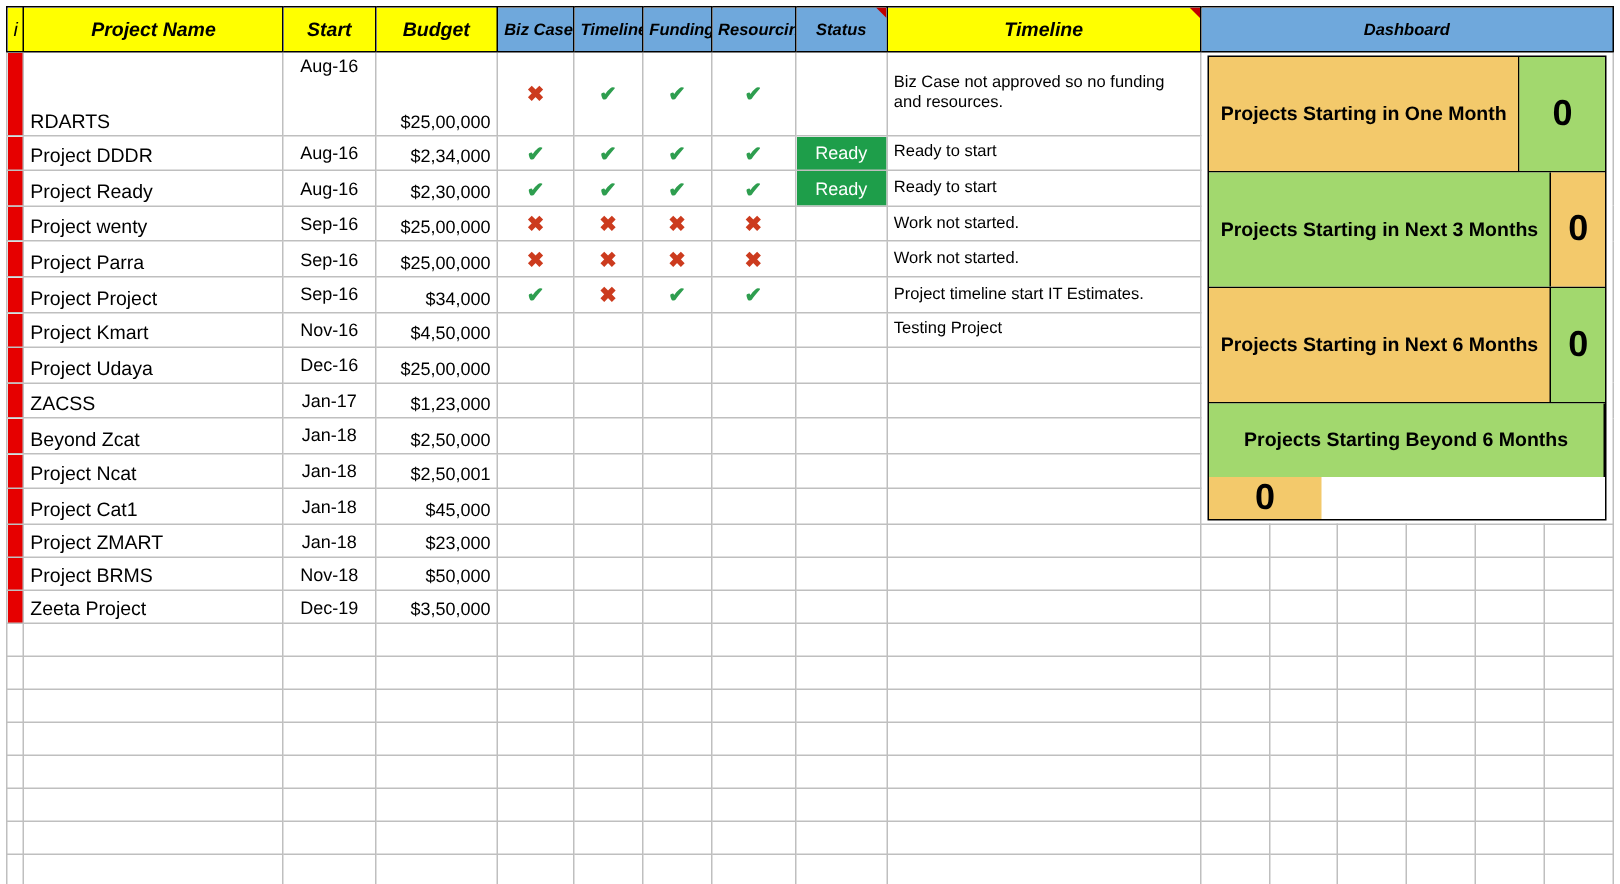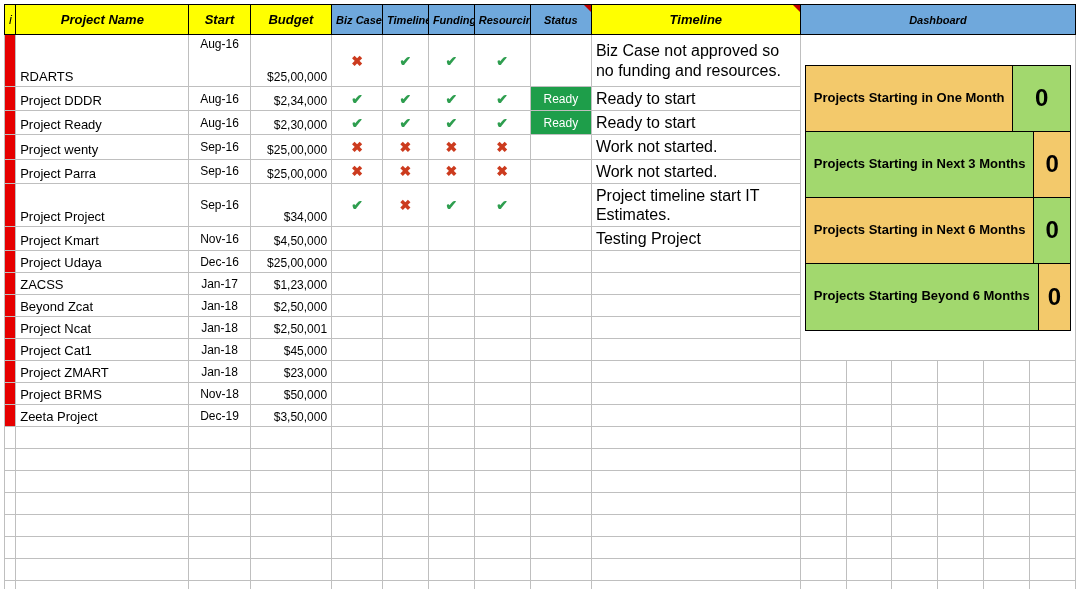--- a/index.html
+++ b/index.html
@@ -57,37 +57,37 @@
   td.first-col {
     background: #e60000;
     width: 11px;
   }
   td.name { text-align: left; }
   td.start { text-align: center; font-size: 12px; }
   td.budget { text-align: right; font-size: 12px; }
   td.mark { text-align: center; font-size: 14px; }
   td.status { text-align: center; color: #fff; font-size: 12px; }
   td.status.ready { background: #1e9e4a; }
-  td.comment { text-align: left; font-size: 16px; }
+  td.comment { text-align: left; font-size: 11px; }
   td.dash-cell { padding: 0; border: 1px solid #bfbfbf; }
   .check { color: #2e9e4f; font-weight: bold; }
   .cross { color: #cc3b1e; font-weight: bold; }
 
   
   .dash-wrap {
     border: 1px solid #000;
     display: flex;
     flex-direction: column;
   }
   .dash-row {
     display: flex;
     border-bottom: 1px solid #000;
-    height: 66px;
-  }
-  .dash-row:last-child { border-bottom: none; }
+    height: 77px;
+  }
+  .dash-row:last-child { border-bottom: none; flex-direction: column; }
   .dash-label {
     flex: 1;
     display: flex;
     align-items: center;
     justify-content: center;
     text-align: center;
     font-size: 13px;
     font-weight: bold;
     border-right: 1px solid #000;
     padding: 4px 8px;

